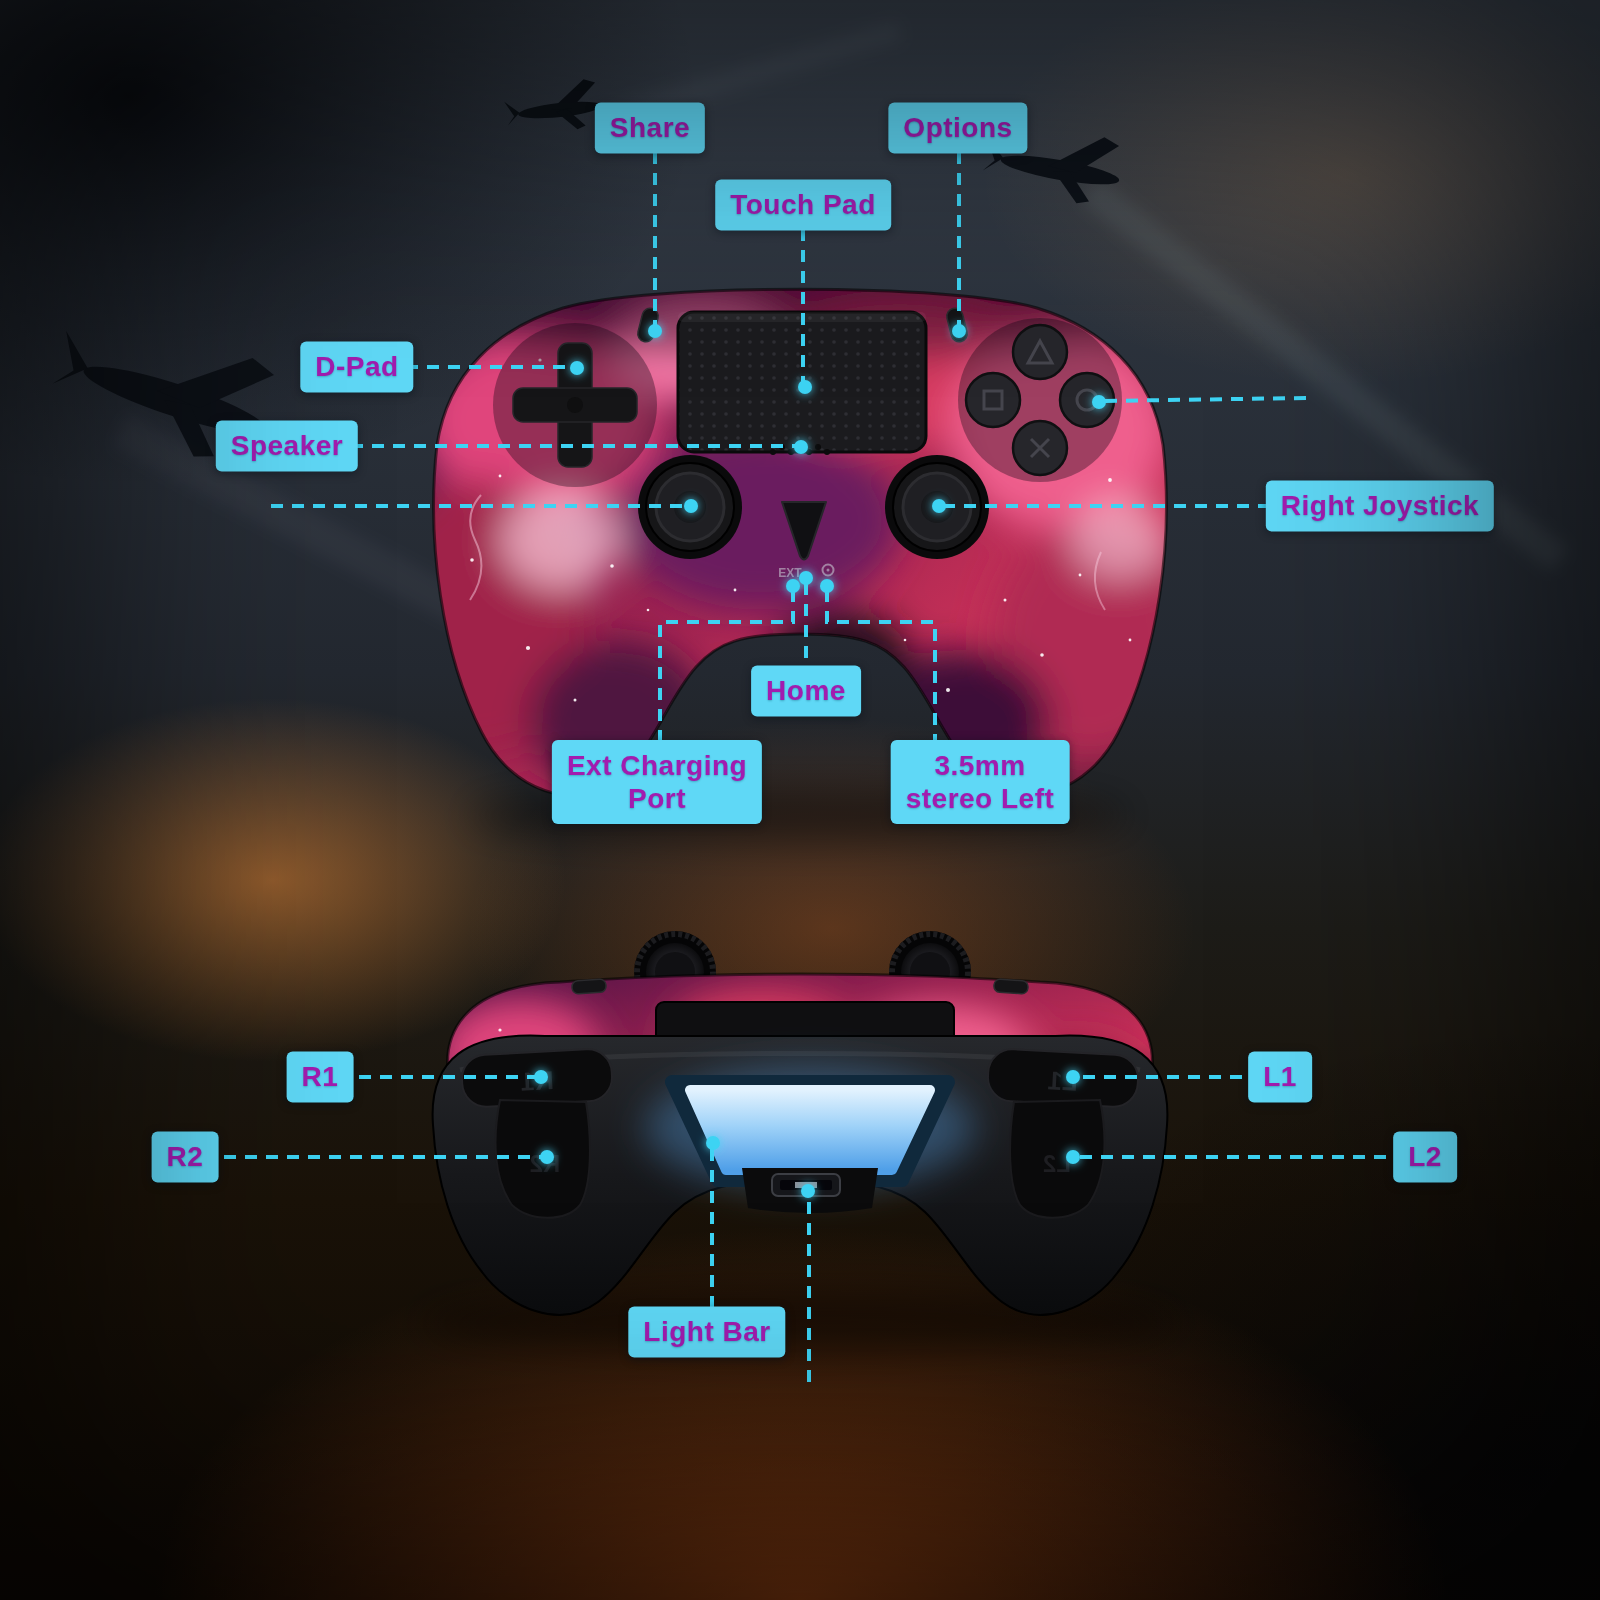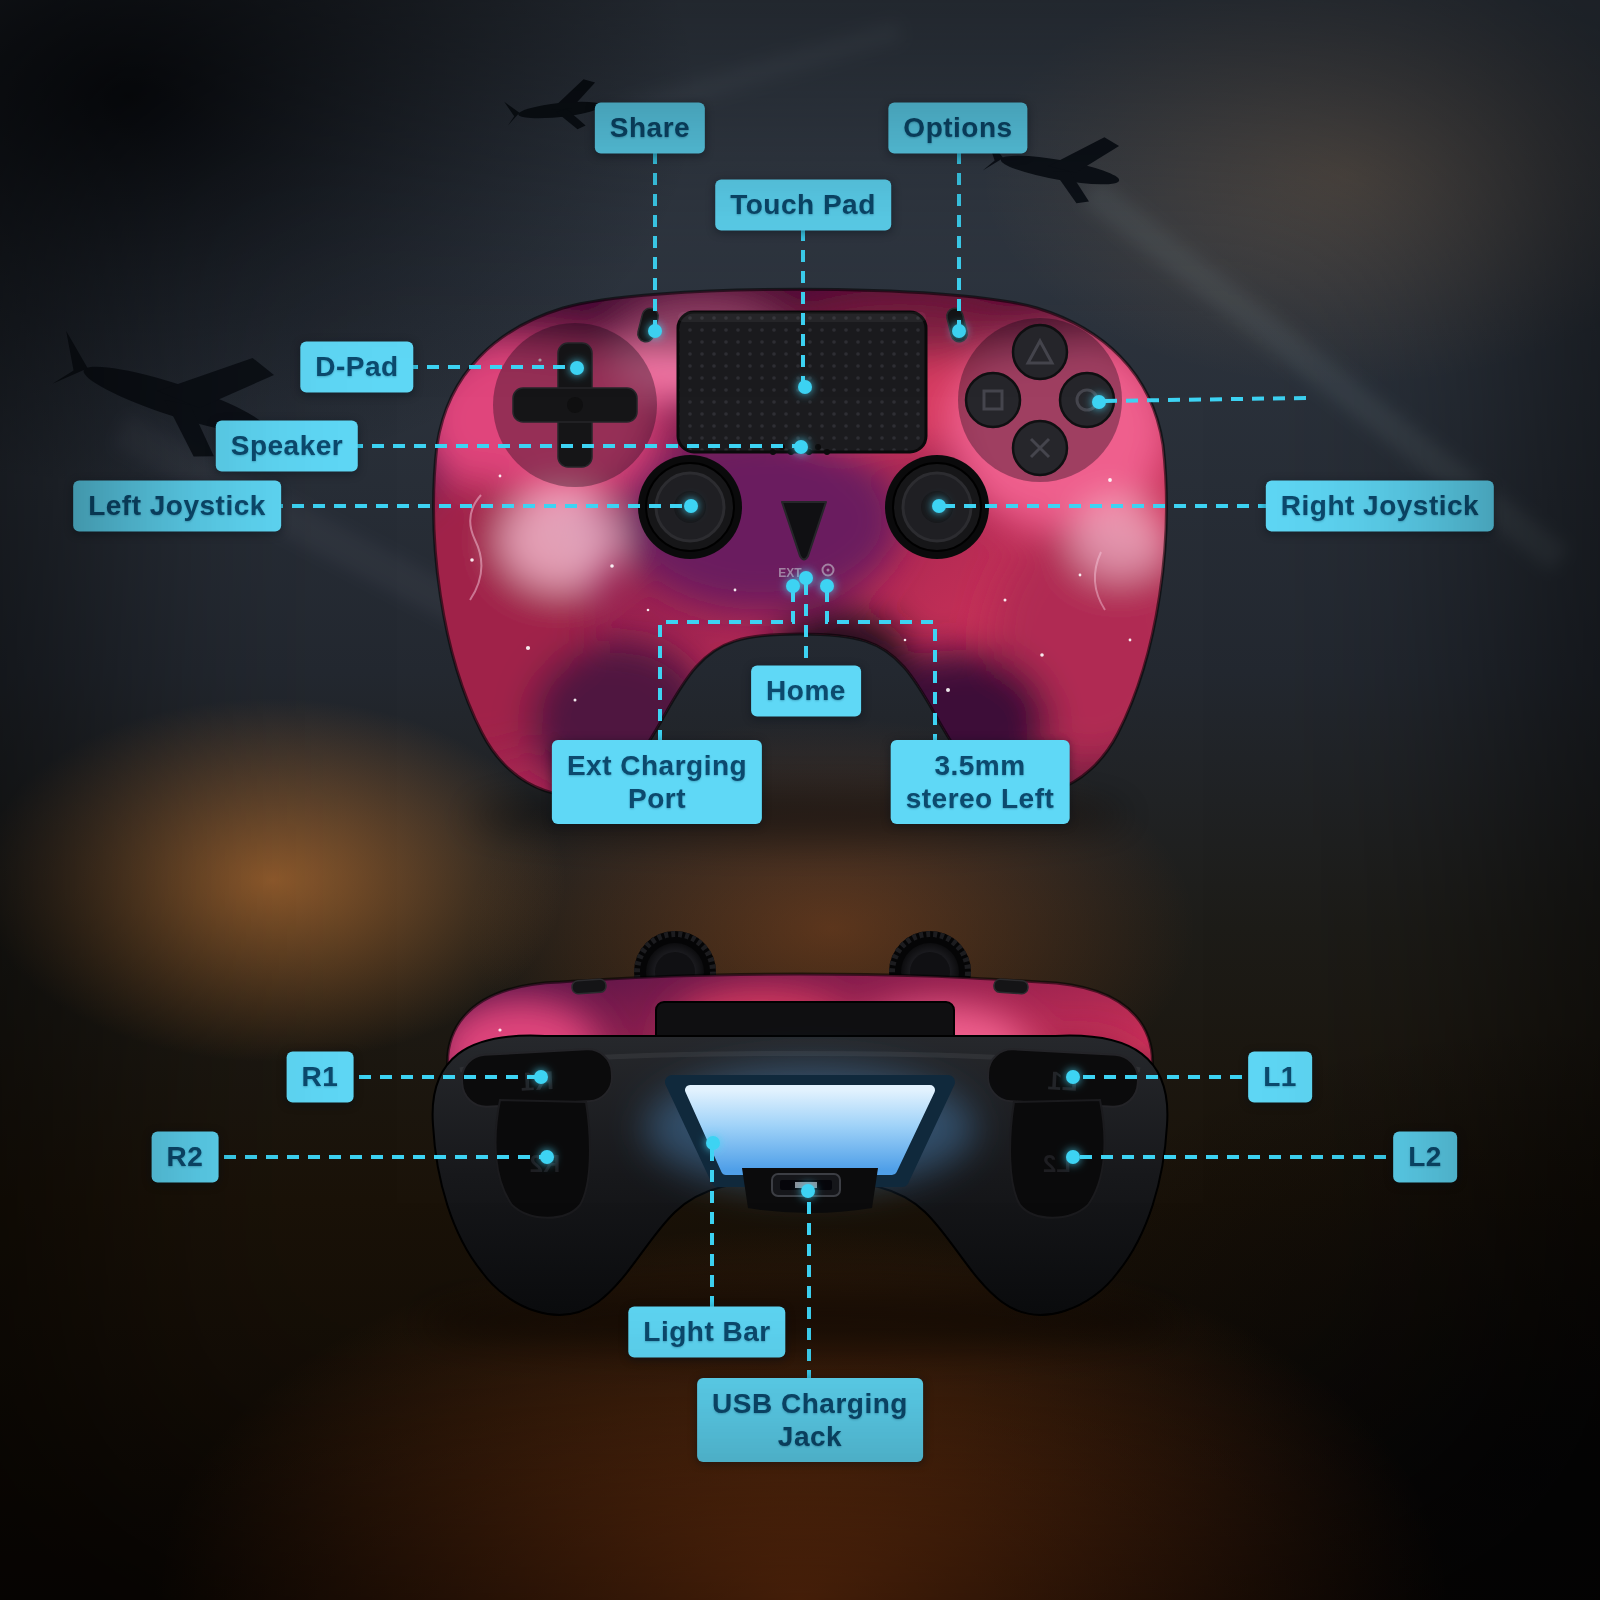--- a/index.html
+++ b/index.html
@@ -15,21 +15,21 @@
       radial-gradient(ellipse 900px 520px at 50% 100%, rgba(255,110,30,.42), rgba(255,110,30,0) 72%),
       radial-gradient(ellipse 520px 300px at 84% 11%, rgba(255,170,80,.16), rgba(255,170,80,0) 70%),
       radial-gradient(ellipse 760px 520px at 8% 6%, rgba(6,8,12,.92), rgba(6,8,12,0) 75%),
       radial-gradient(ellipse 820px 620px at 96% 92%, rgba(4,5,7,.85), rgba(4,5,7,0) 72%),
       linear-gradient(180deg,#3a434f 0%,#2c333d 20%,#232830 42%,#1d1c18 58%,#1a1208 75%,#0d0804 100%);
   }
   .vignette{position:absolute;inset:0;box-shadow:inset 0 0 260px 90px rgba(0,0,0,.55);}
   svg.layer{position:absolute;left:0;top:0;width:1600px;height:1600px;}
   .callout{
     position:absolute;transform:translate(-50%,-50%);
-    background:#5fd8f6;color:#0c4a6e;
+    background:#5fd8f6;color:#a21caf;
     font-weight:bold;font-size:28px;line-height:1.18;letter-spacing:.5px;
     padding:9px 15px;border-radius:6px;white-space:nowrap;
     text-shadow:0 1px 2px rgba(0,60,85,.30);
     box-shadow:0 2px 8px rgba(0,15,25,.40);
   }
   .callout.multi{white-space:pre-line;text-align:center;}
   #cl-share{left:650px;top:128px}
   #cl-options{left:958px;top:128px}
   #cl-touchpad{left:803px;top:205px}
   #cl-dpad{left:357px;top:367px}
@@ -353,29 +353,26 @@
       <circle cx="713" cy="1143" r="7"></circle>
       <circle cx="808" cy="1191" r="7"></circle>
     </g>
   </svg>
 
   <div class="callout" id="cl-share">Share</div>
   <div class="callout" id="cl-options">Options</div>
   <div class="callout" id="cl-touchpad">Touch Pad</div>
   <div class="callout" id="cl-dpad">D-Pad</div>
   <div class="callout" id="cl-speaker">Speaker</div>
-  <div class="callout" id="cl-leftjoy">Left Joystick</div>
   <div class="callout" id="cl-rightjoy">Right Joystick</div>
   <div class="callout" id="cl-home">Home</div>
   <div class="callout multi" id="cl-ext">Ext Charging
 Port</div>
   <div class="callout multi" id="cl-stereo">3.5mm
 stereo Left</div>
   <div class="callout" id="cl-r1">R1</div>
   <div class="callout" id="cl-l1">L1</div>
   <div class="callout" id="cl-r2">R2</div>
   <div class="callout" id="cl-l2">L2</div>
   <div class="callout" id="cl-lightbar">Light Bar</div>
-  <div class="callout multi" id="cl-usb">USB Charging
-Jack</div>
 
   <div class="vignette"></div>
 </div>
 
 </body></html>

